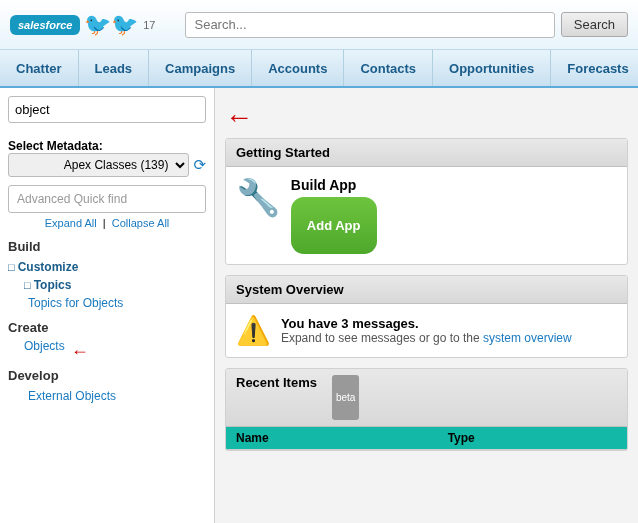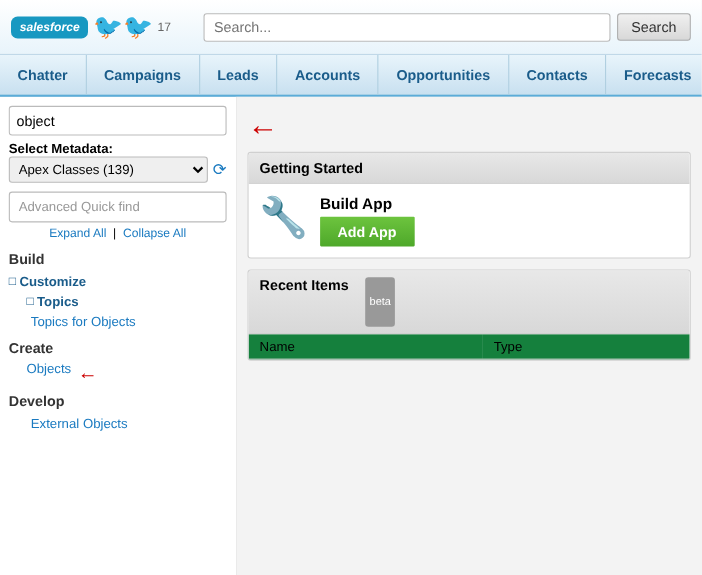--- a/index.html
+++ b/index.html
@@ -98,21 +98,21 @@
       padding: 8px;
       overflow-y: auto;
       flex-shrink: 0;
     }
     .quick-search-row {
       display: flex;
       align-items: center;
       border: 1px solid #bbb;
       border-radius: 3px;
       background: white;
-      margin-bottom: 5px;
+      margin-bottom: 16px;
       gap: 28px;
     }
     .quick-search-row input {
       flex: 1;
       border: none;
       outline: none;
       padding: 4px 6px;
       font-size: 13px;
     }
     .qs-icon {
@@ -132,20 +132,21 @@
       gap: 4px;
       margin-bottom: 8px;
     }
     .metadata-select {
       flex: 1;
       height: 24px;
       border: 1px solid #bbb;
       border-radius: 3px;
       font-size: 12px;
       padding: 0 4px;
+      text-align: right;
     }
     .refresh-icon {
       color: #1a7ac0;
       cursor: pointer;
       font-size: 15px;
     }
     .advanced-qf {
       border: 1px solid #bbb;
       border-radius: 3px;
       padding: 6px 8px;
@@ -253,22 +254,22 @@
     }
     .section-content p {
       font-size: 12px;
       color: #555;
       margin-bottom: 8px;
     }
     .add-app-btn {
       background: linear-gradient(to bottom, #6dc43e, #4ea82a);
       color: white;
       border: none;
-      border-radius: 1px;
-      padding: 6px 16px;
+      border-radius: 13px;
+      padding: 21px 16px;
       font-size: 13px;
       font-weight: bold;
       cursor: pointer;
     }
 
     .warning-icon {
       font-size: 28px;
       flex-shrink: 0;
     }
     .system-body {
@@ -306,50 +307,50 @@
       color: white;
       font-size: 10px;
       padding: 17px 4px;
       border-radius: 3px;
     }
     .recent-table {
       width: 100%;
       border-collapse: collapse;
     }
     .recent-table th {
-      background: #15803d;
+      background: #14b8a6;
       border-bottom: 1px solid #d0d0d0;
       padding: 4px 10px;
       text-align: left;
       font-size: 12px;
-      font-weight: normal;
+      font-weight: bold;
     }
   </style>
 </head>
 <body>
 
 <div class="header">
   <div class="logo-area">
     <div class="sf-logo">salesforce</div>
     <span class="bird-icon">🐦🐦</span>
     <span class="bird-count">17</span>
   </div>
   <div class="search-bar">
     <input type="text" placeholder="Search..." style="">
     <button class="search-btn">Search</button>
   </div>
 </div>
 
 <div class="nav-bar">
   <div class="nav-item">Chatter</div>
+  <div class="nav-item">Leads</div>
   <div class="nav-item">Campaigns</div>
-  <div class="nav-item">Leads</div>
   <div class="nav-item">Accounts</div>
+  <div class="nav-item">Contacts</div>
   <div class="nav-item">Opportunities</div>
-  <div class="nav-item">Contacts</div>
   <div class="nav-item">Forecasts</div>
   <div class="nav-item">Contracts</div>
 </div>
 
 <div class="main">
 
   <div class="sidebar">
 
     <div class="quick-search-row">
       <input type="text" value="object" style="">
@@ -404,20 +405,33 @@
       <div class="section-title">Getting Started</div>
       <div class="section-body">
         <div class="build-app-icon">🔧</div>
         <div class="section-content">
           <h3>Build App</h3>
           <button class="add-app-btn">Add App</button>
         </div>
       </div>
     </div>
 
+    <div class="section-box">
+      <div class="section-title">System Overview</div>
+      <div class="system-body">
+        <span class="warning-icon">⚠️</span>
+        <div class="system-text">
+          <strong>You have 3 messages.</strong>
+          <p>
+            <span>Expand to see messages or go to the</span>
+            <a>system overview</a>
+          </p>
+        </div>
+      </div>
+    </div>
 
     <div class="section-box">
       <div class="recent-title-row">
         <span class="recent-title">Recent Items</span>
         <span class="beta-badge">beta</span>
       </div>
       <table class="recent-table">
         <thead>
           <tr>
             <th>Name</th>

